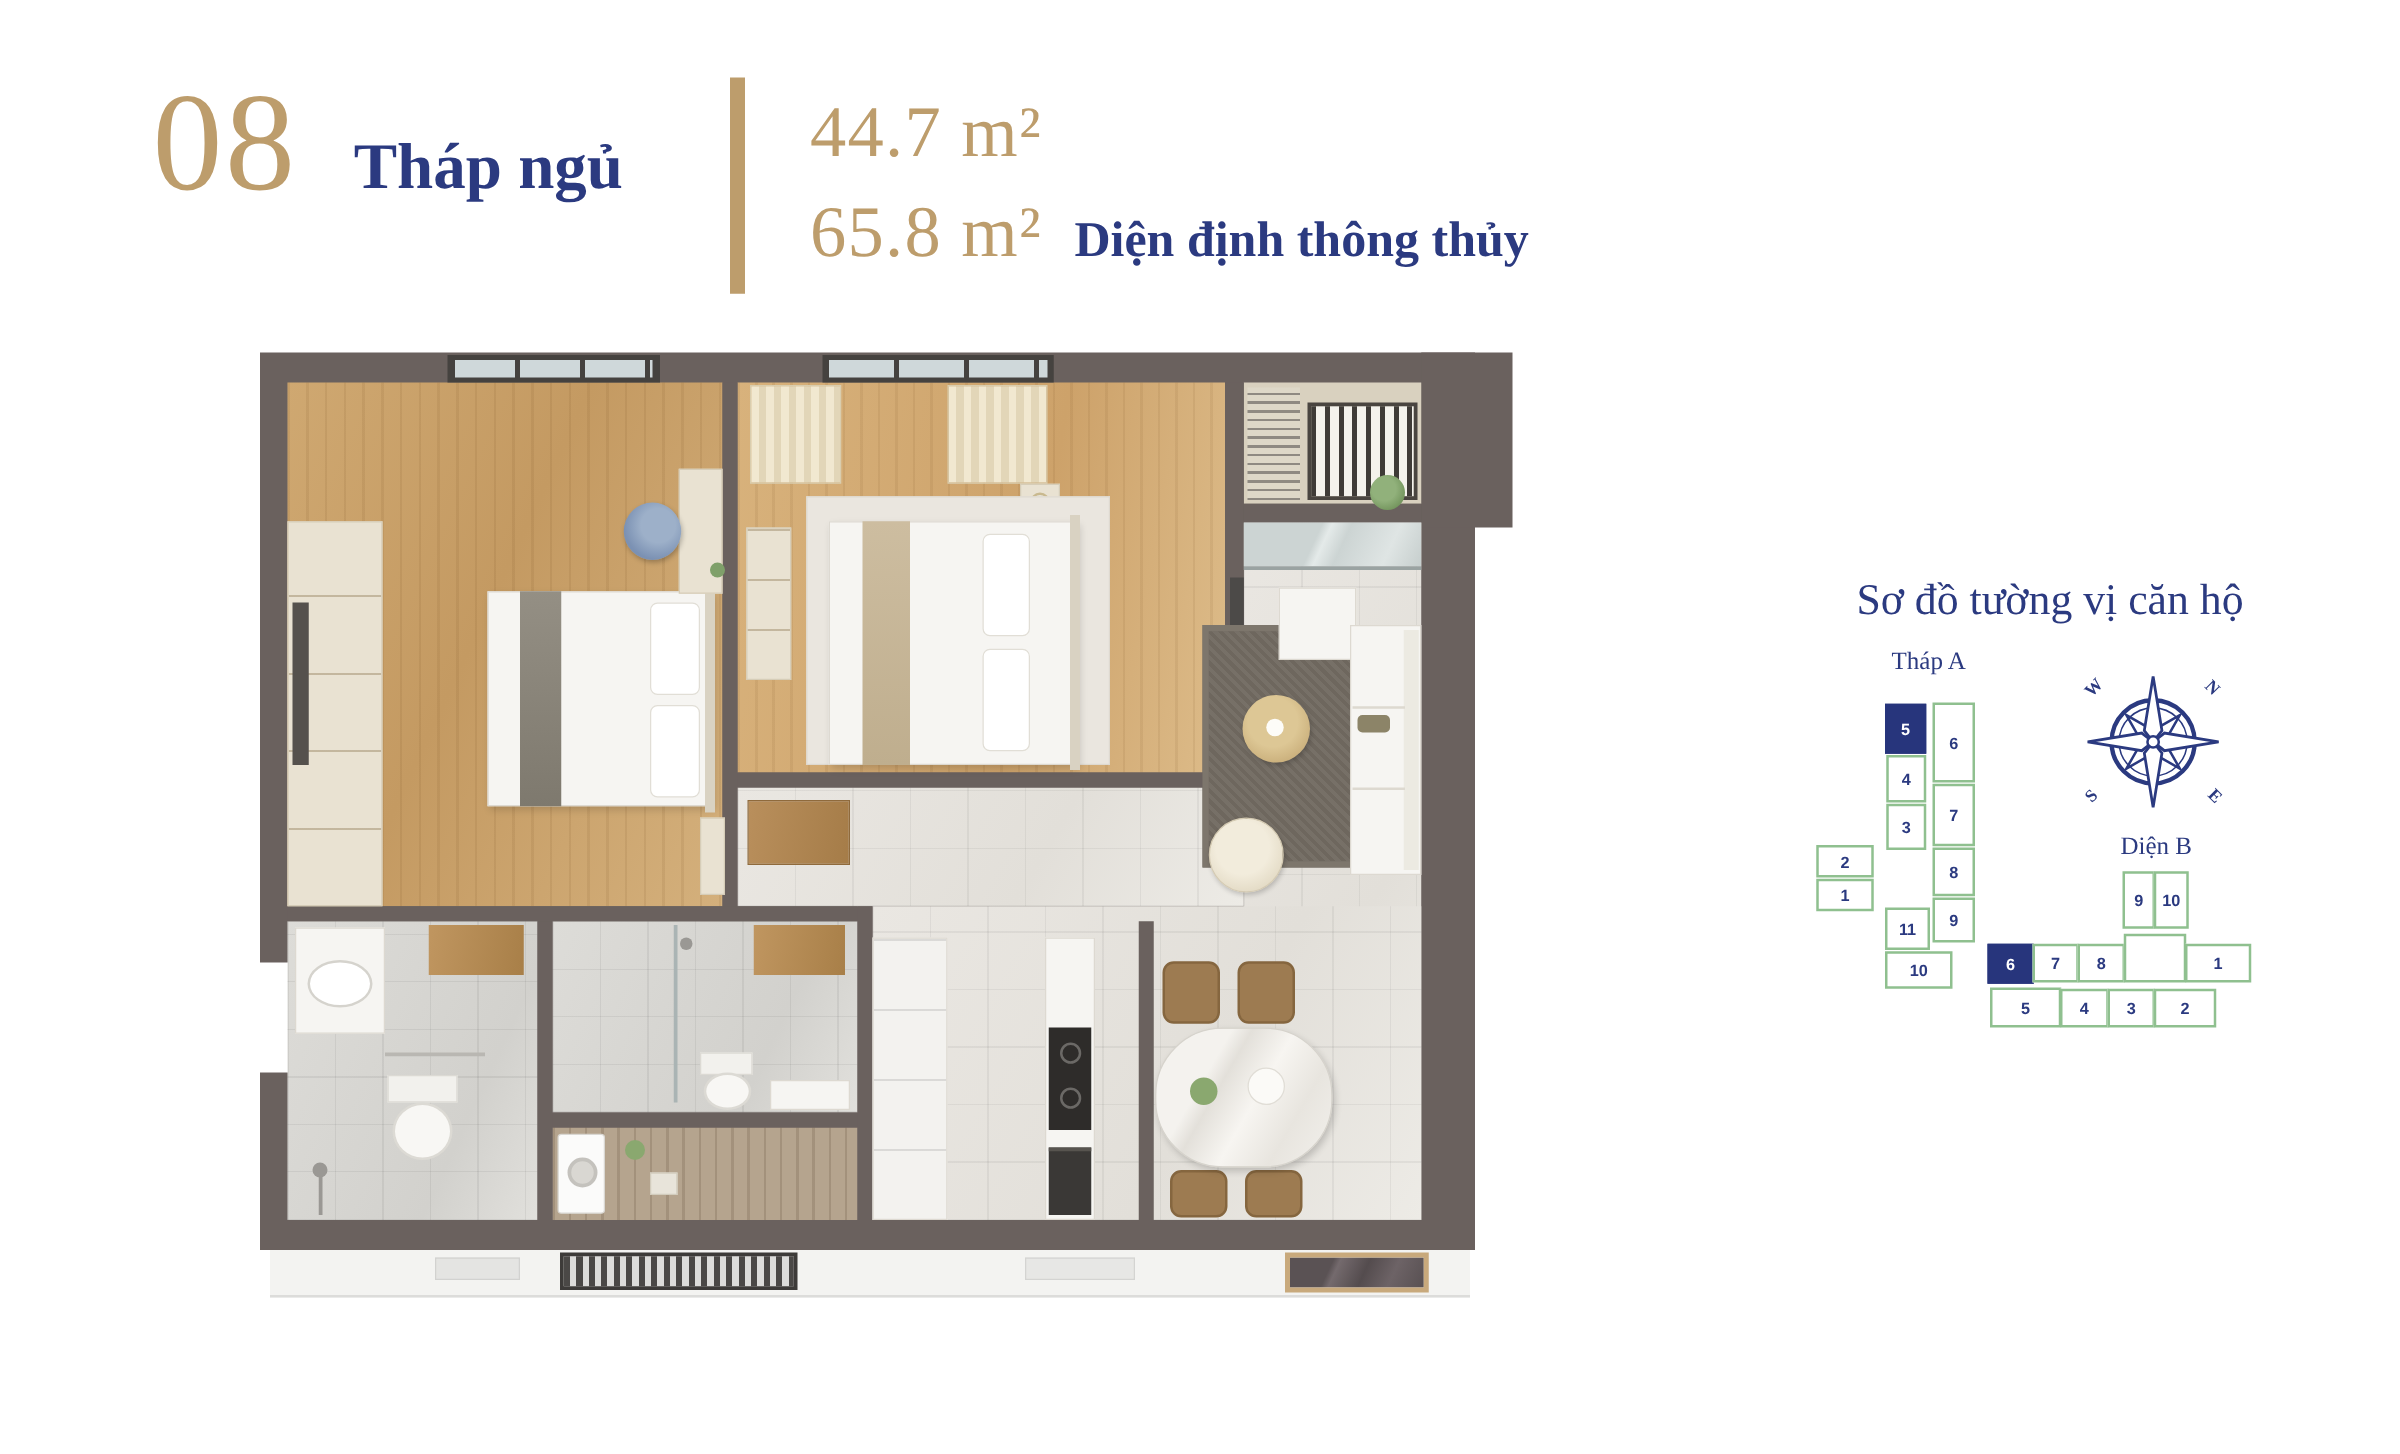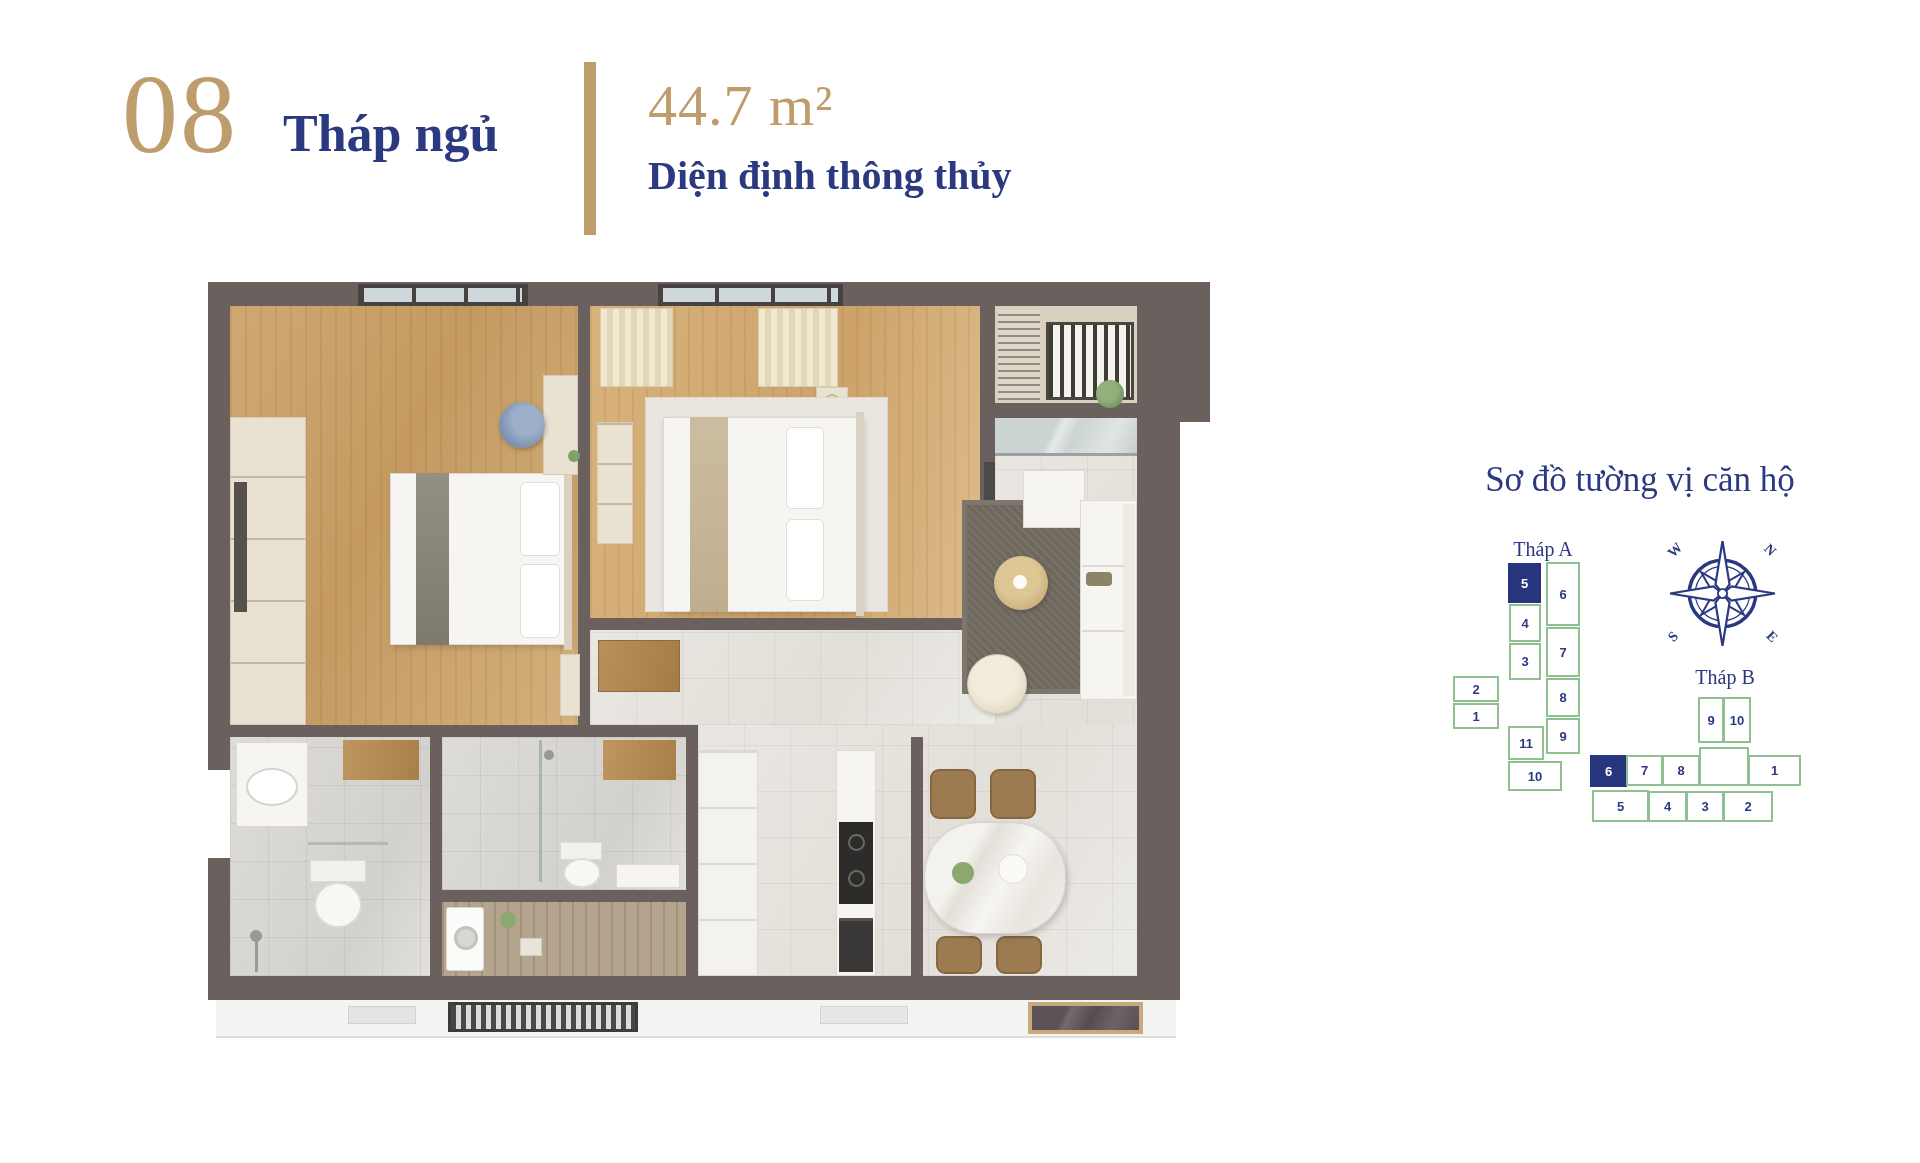--- a/index.html
+++ b/index.html
@@ -48,20 +48,21 @@
 <body>
 
 <div class="abs" id="unit-number">08</div>
 <div class="abs" id="unit-label">Tháp ngủ</div>
 <div class="abs" id="header-divider"></div>
 
 <div class="area-row" style="top:72px;">
   <span class="area-value">44.7 m²</span>
 </div>
 <div class="area-row" style="top:152px;">
+  <span class="area-value">65.8 m²</span>
   <span class="area-label">Diện định thông thủy</span>
 </div>
 
 <div class="abs" id="plan">
 
   <div class="wall" style="left:0;top:0;width:972px;height:718px;"></div>
   <div class="wall" style="left:929px;top:0;width:73px;height:140px;"></div>
   <div class="abs" style="left:0;top:488px;width:40px;height:88px;background:#fff;"></div>
 
   <div class="wood" style="left:22px;top:24px;width:348px;height:419px;"></div>
@@ -192,21 +193,21 @@
   <div class="abs" style="left:240px;top:720px;width:190px;height:30px;border:3px solid #3d3b39;box-sizing:border-box;background:
        repeating-linear-gradient(90deg,#4a4846 0 5px,#dcdcda 5px 10px);"></div>
   <div class="abs" style="left:612px;top:724px;width:88px;height:18px;background:#e7e7e5;border:1px solid #d4d4d2;box-sizing:border-box;"></div>
   <div class="abs" style="left:820px;top:720px;width:115px;height:32px;border:4px solid #c8a97c;box-sizing:border-box;background:
        linear-gradient(115deg,#5a5254 0 30%, #746a6d 35%, #544c4e 55%, #6d6366 75%, #585052 100%);"></div>
 </div>
 
 <div class="abs" id="locator">
   <div id="locator-title">Sơ đồ tường vị căn hộ</div>
 
-  <div class="tower-name" style="left:48px;top:78px;width:90px;">Tháp A</div>
+  <div class="tower-name" style="left:48px;top:58px;width:90px;">Tháp A</div>
   <div class="cell filled" style="left:58px;top:103px;width:33px;height:40px;">5</div>
   <div class="cell" style="left:96px;top:102px;width:34px;height:64px;">6</div>
   <div class="cell" style="left:59px;top:144px;width:32px;height:38px;">4</div>
   <div class="cell" style="left:59px;top:183px;width:32px;height:37px;">3</div>
   <div class="cell" style="left:96px;top:167px;width:34px;height:50px;">7</div>
   <div class="cell" style="left:96px;top:218px;width:34px;height:39px;">8</div>
   <div class="cell" style="left:96px;top:258px;width:34px;height:36px;">9</div>
   <div class="cell" style="left:3px;top:216px;width:46px;height:26px;">2</div>
   <div class="cell" style="left:3px;top:243px;width:46px;height:26px;">1</div>
   <div class="cell" style="left:58px;top:266px;width:36px;height:34px;">11</div>
@@ -229,21 +230,21 @@
         <path d="M52,0 L9,-7 L0,0 L9,7 Z" fill="#fff" stroke="#2b3a80" stroke-width="2.2"></path>
       </g>
       <circle r="4.5" fill="#fff" stroke="#2b3a80" stroke-width="2"></circle>
     </g>
     <text class="compass-letter" transform="translate(44,-40) rotate(45)" text-anchor="middle">N</text>
     <text class="compass-letter" transform="translate(-44,-40) rotate(-45)" text-anchor="middle">W</text>
     <text class="compass-letter" transform="translate(-46,46) rotate(-45)" text-anchor="middle">S</text>
     <text class="compass-letter" transform="translate(46,46) rotate(45)" text-anchor="middle">E</text>
   </svg>
 
-  <div class="tower-name" style="left:225px;top:206px;width:100px;">Tháp B</div>
+  <div class="tower-name" style="left:225px;top:206px;width:100px;">Diện B</div>
   <div class="cell" style="left:248px;top:237px;width:26px;height:46px;">9</div>
   <div class="cell" style="left:273px;top:237px;width:28px;height:46px;">10</div>
   <div class="cell filled" style="left:140px;top:295px;width:37px;height:32px;">6</div>
   <div class="cell" style="left:176px;top:295px;width:37px;height:31px;">7</div>
   <div class="cell" style="left:212px;top:295px;width:38px;height:31px;">8</div>
   <div class="cell" style="left:249px;top:287px;width:50px;height:39px;"></div>
   <div class="cell" style="left:298px;top:295px;width:53px;height:31px;">1</div>
   <div class="cell" style="left:142px;top:330px;width:57px;height:32px;">5</div>
   <div class="cell" style="left:198px;top:331px;width:39px;height:31px;">4</div>
   <div class="cell" style="left:236px;top:331px;width:38px;height:31px;">3</div>

